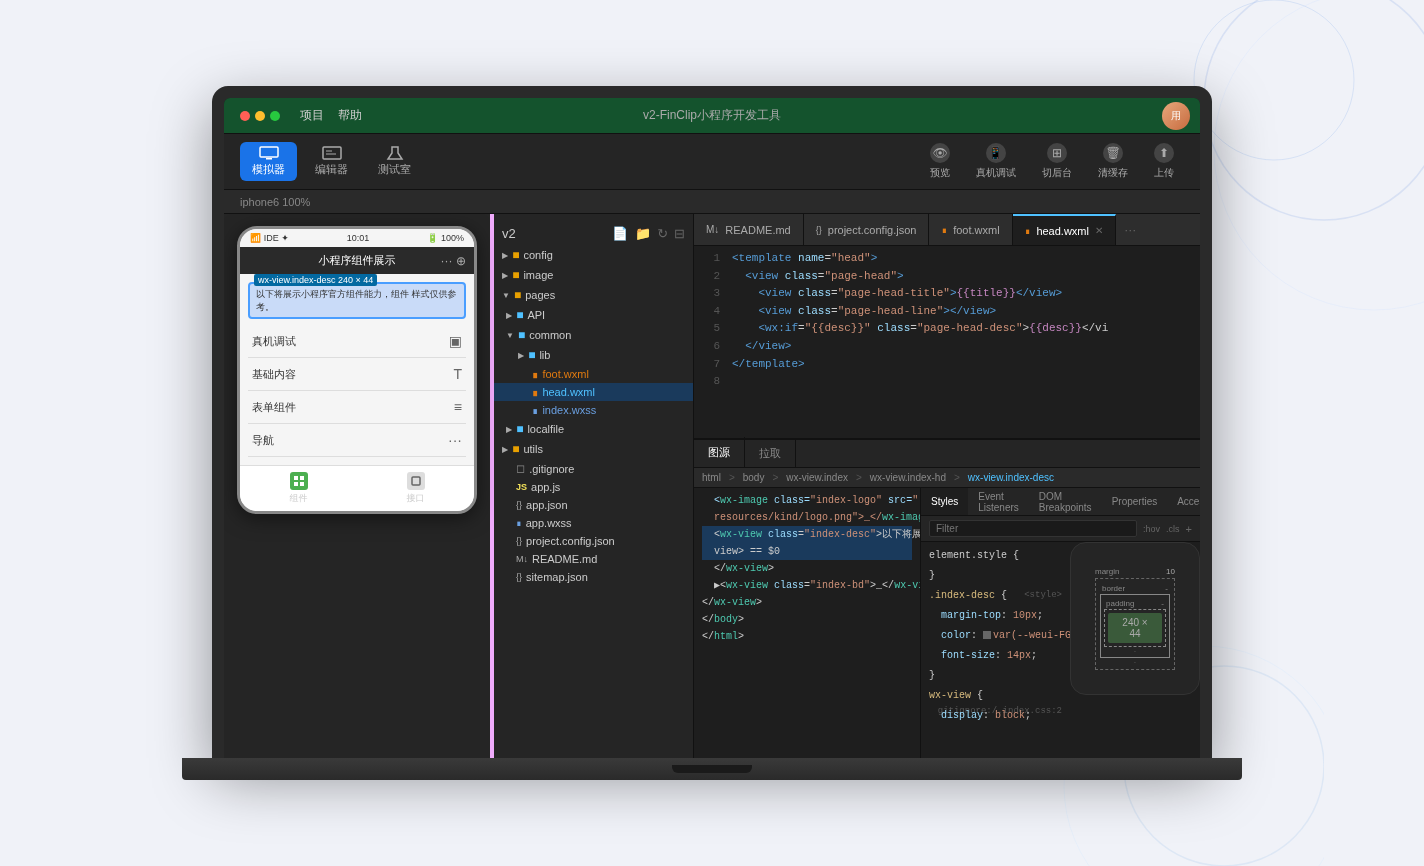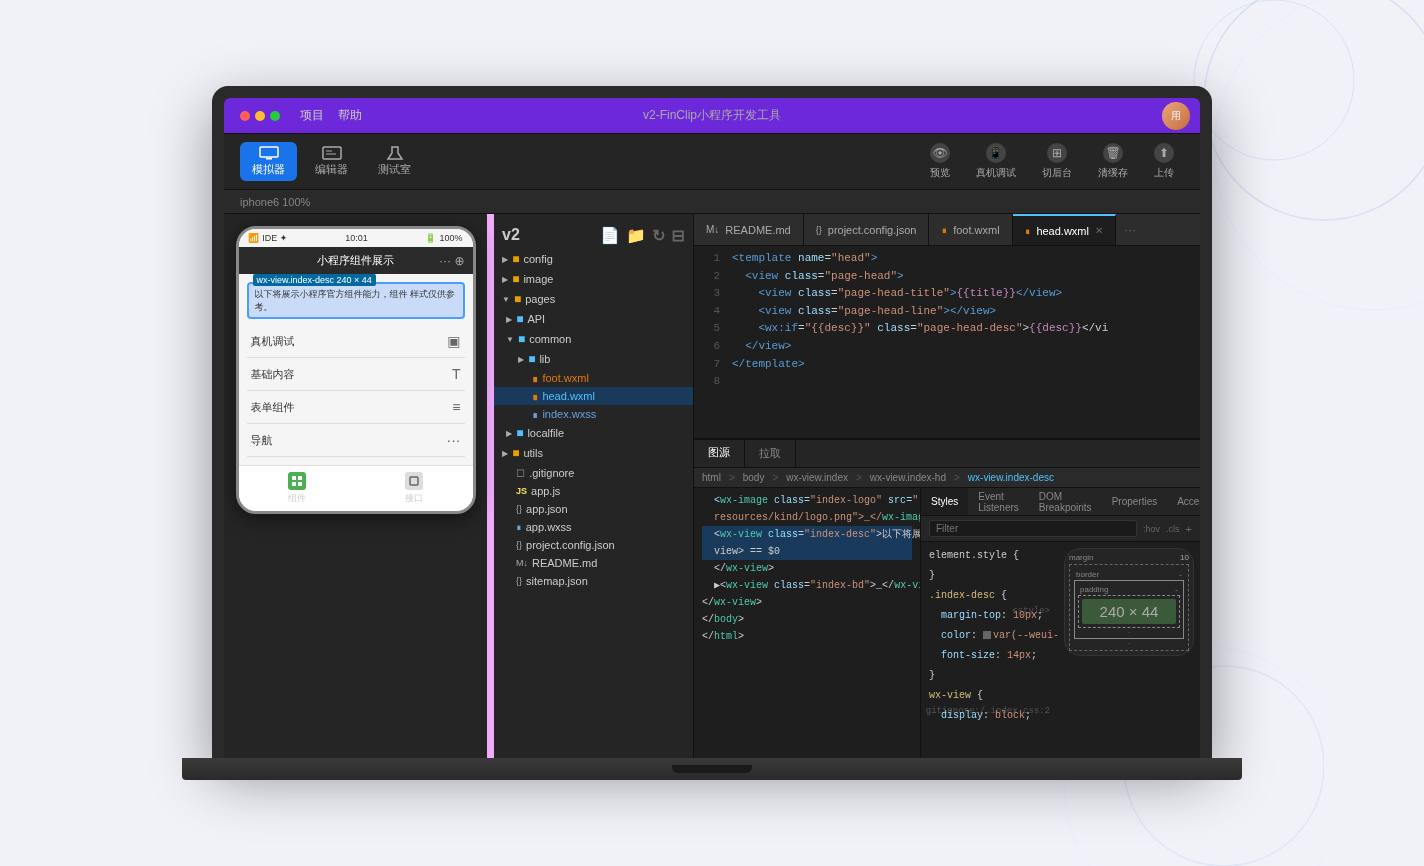--- a/index.html
+++ b/index.html
@@ -69,21 +69,21 @@
     .ide-app {
       display: flex;
       flex-direction: column;
       height: 100%;
       background: #1e1e1e;
       color: #ccc;
       font-size: 12px;
     }
     
     .title-bar {
-      background: #6d28d9;
+      background: #14532d;
       height: 36px;
       display: flex;
       align-items: center;
       border-bottom: 1px solid #111;
       flex-shrink: 0;
       position: relative;
     }
     .title-bar-left {
       display: flex;
       align-items: center;
@@ -191,21 +191,21 @@
     
     .main-content {
       display: flex;
       flex: 1;
       overflow: hidden;
     }
     
     .phone-panel {
       width: 270px;
       background: #252525;
-      border-right: 7px solid #f0abfc;
+      border-right: 4px solid #f0abfc;
       display: flex;
       flex-direction: column;
       align-items: center;
       padding: 12px 8px;
       flex-shrink: 0;
     }
     .phone-frame {
       width: 240px;
       background: #f5f5f5;
       border-radius: 20px;
@@ -309,23 +309,22 @@
       border-right: 1px solid #111;
       overflow-y: auto;
       flex-shrink: 0;
       padding: 8px 0;
     }
     .file-tree-header {
       display: flex;
       align-items: flex-start;
       justify-content: space-between;
       padding: 4px 8px;
-      font-size: 16px;
+      font-size: 13px;
       color: #ccc;
-      font-weight: bold;
     }
     .tree-item {
       display: flex;
       align-items: center;
       padding: 3px 8px;
       font-size: 11px;
       color: #ccc;
       cursor: pointer;
       gap: 4px;
     }
@@ -545,24 +544,23 @@
     }
     .style-prop { color: #9cdcfe; }
     .style-val { color: #ce9178; }
     .style-source { float: right; color: #555; font-size: 9px; }
     
     .box-model {
       width: 130px;
       background: #252525;
       border: 1px solid #333;
       border-radius: 16px;
-      padding: 4px;
+      padding: 24px;
       font-size: 9px;
       color: #aaa;
-      margin: 6px;
       position: relative;
       flex-shrink: 0;
       align-self: flex-start;
     }
     .box-margin {
       border: 1px dashed #666;
       padding: 4px;
       text-align: center;
       position: relative;
     }
@@ -575,21 +573,21 @@
     .box-padding {
       border: 1px dashed #888;
       padding: 3px;
       text-align: center;
       position: relative;
     }
     .box-content {
       background: #3a5a3a;
       padding: 4px 8px;
       text-align: center;
-      font-size: 15px;
+      font-size: 10px;
       color: #aaa;
       border-radius: 2px;
     }
     
     ::-webkit-scrollbar { width: 4px; height: 4px; }
     ::-webkit-scrollbar-track { background: #1a1a1a; }
     ::-webkit-scrollbar-thumb { background: #444; border-radius: 2px; }
   </style>
 </head>
 <body>

